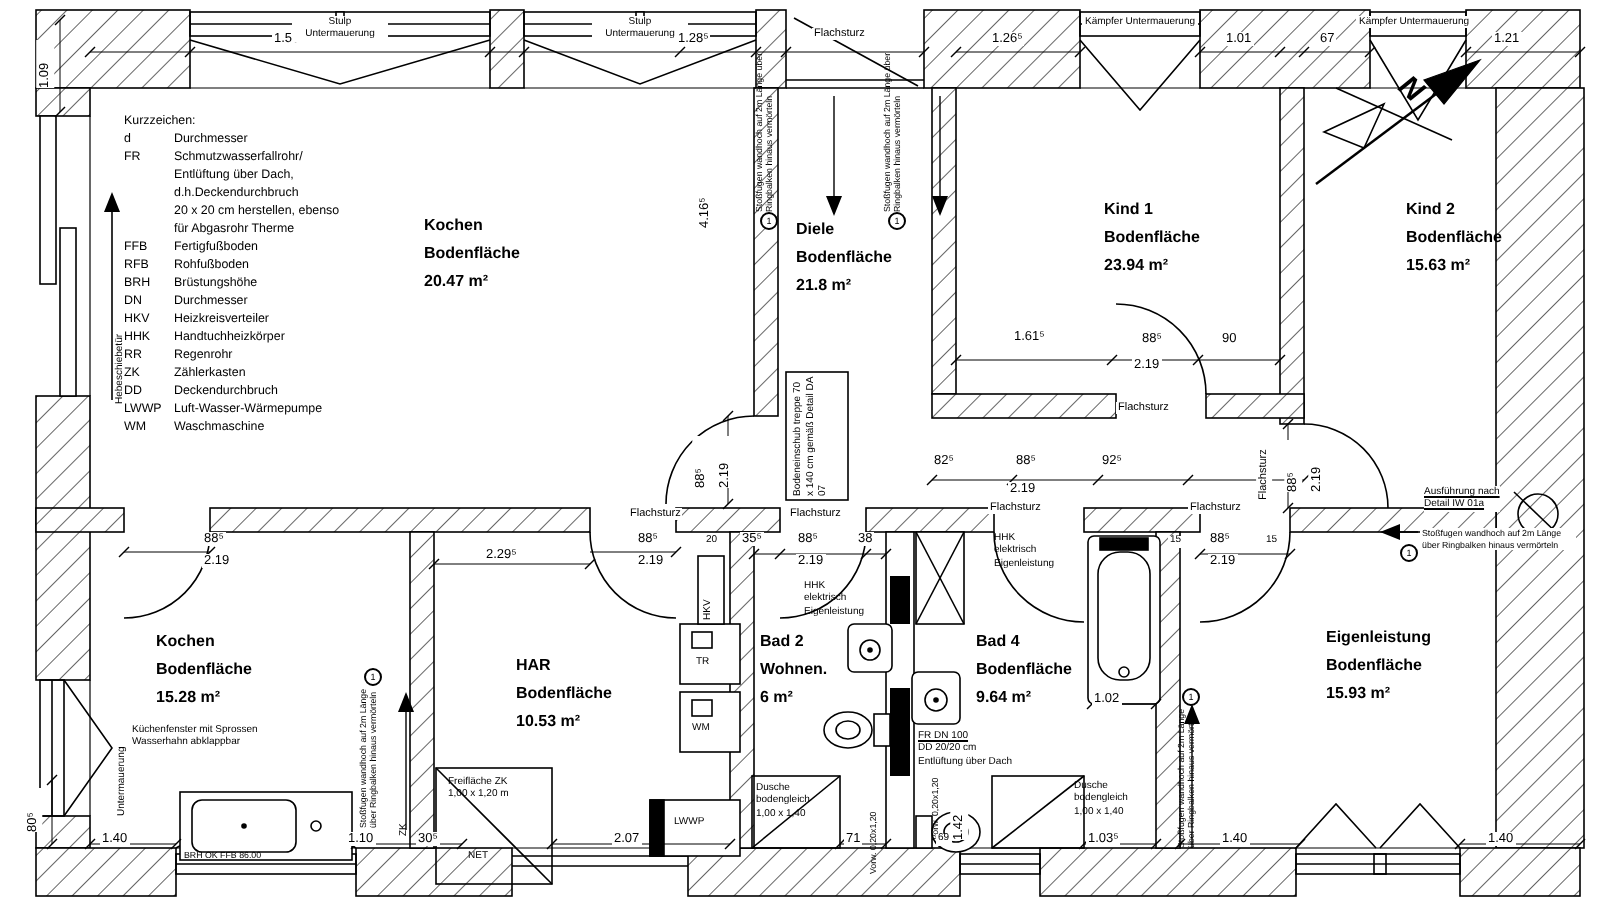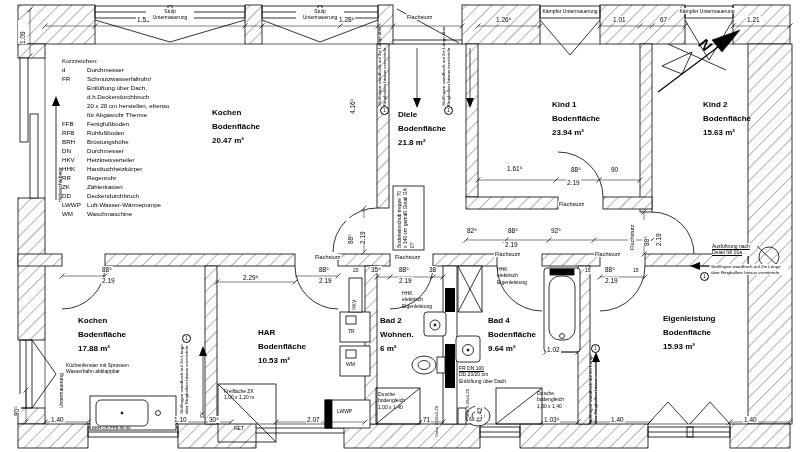--- a/index.html
+++ b/index.html
@@ -440,21 +440,21 @@
       <div>23.94 m²</div>
     </div>
 <div class="room" style="left:703px;top:98px">
       <div>Kind 2</div>
       <div>Bodenfläche</div>
       <div>15.63 m²</div>
     </div>
 <div class="room" style="left:78px;top:314px">
       <div>Kochen</div>
       <div>Bodenfläche</div>
-      <div>17.88 m²</div>
+      <div>15.28 m²</div>
     </div>
 <div class="room" style="left:258px;top:326px">
       <div>HAR</div>
       <div>Bodenfläche</div>
       <div>10.53 m²</div>
     </div>
 <div class="room" style="left:380px;top:314px">
       <div>Bad 2</div>
       <div>Wohnen.</div>
       <div>6 m²</div>

